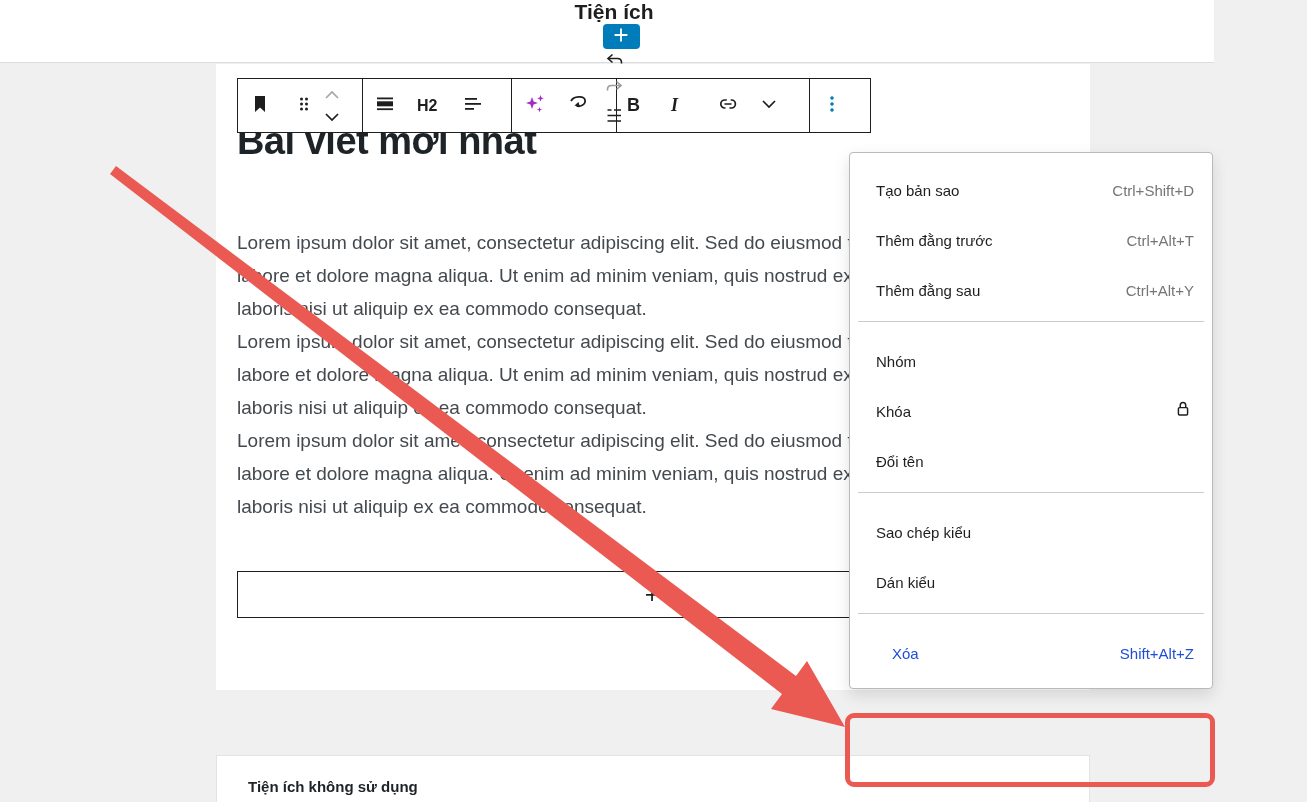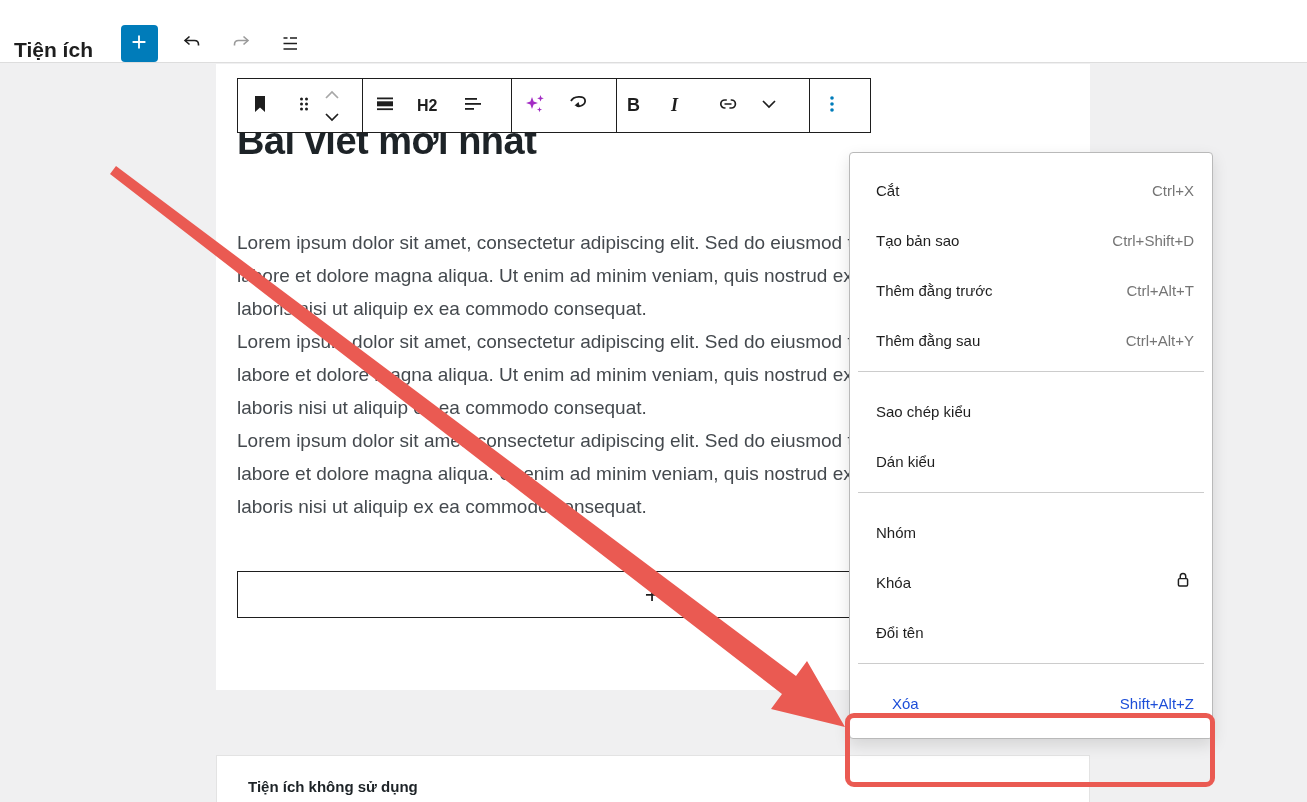--- a/index.html
+++ b/index.html
@@ -1,21 +1,21 @@
 <!DOCTYPE html>
 <html><head>
 <meta charset="utf-8">
 <style>
   * { margin:0; padding:0; box-sizing:border-box; }
   html,body { width:1307px; height:802px; overflow:hidden; }
   body { font-family:"Liberation Sans", sans-serif; background:#f0f0f1; color:#1e1e1e; position:relative; }
 
   
-  .topbar { position:absolute; left:0; top:0; width:1307px; height:63px; background:#fff;
-            border-bottom:1px solid #dddddd; display:flex; align-items:flex-end; z-index:10; }
+  .topbar { position:absolute; left:0; top:0; width:1214px; height:63px; background:#fff;
+            border-bottom:1px solid #dddddd; display:flex; align-items:center; z-index:10;flex-direction:column; }
   .topbar-title { font-size:21px; font-weight:700; color:#1e1e1e; margin-left:14px; }
   .add-block-btn { width:37px; height:37px; background:#007cba; border:none; border-radius:4px;
                    margin-left:28px; display:flex; align-items:center; justify-content:center; cursor:pointer; }
   .tb-icon-btn { width:36px; height:36px; border:none; background:transparent; display:flex;
                  align-items:center; justify-content:center; cursor:pointer; }
   .undo-btn { margin-left:16px; } .redo-btn { margin-left:13px; } .listview-btn { margin-left:13px; }
 
   
   .canvas { position:absolute; left:216px; top:64px; width:874px; height:626px; background:#fff; z-index:1; }
   .heading-block { position:absolute; left:237px; top:118px; font-size:38px; font-weight:700;
@@ -243,64 +243,60 @@
             <circle cx="12" cy="18" r="1.8"></circle>
           </svg>
       </span>
     </button>
   </div>
 </div>
 
 <div class="ctx-menu">
   <div class="menu-group">
     <div class="menu-item">
-      <span class="mi-label">Cắt</span>
-      <span class="mi-shortcut">Ctrl+X</span>
-    </div>
-    <div class="menu-item">
       <span class="mi-label">Tạo bản sao</span>
       <span class="mi-shortcut">Ctrl+Shift+D</span>
     </div>
     <div class="menu-item">
       <span class="mi-label">Thêm đằng trước</span>
       <span class="mi-shortcut">Ctrl+Alt+T</span>
     </div>
     <div class="menu-item">
       <span class="mi-label">Thêm đằng sau</span>
       <span class="mi-shortcut">Ctrl+Alt+Y</span>
-    </div>
-  </div>
-
-  <div class="menu-group">
-    <div class="menu-item">
-      <span class="mi-label">Sao chép kiểu</span>
-      <span class="mi-shortcut"></span>
-    </div>
-    <div class="menu-item">
-      <span class="mi-label">Dán kiểu</span>
-      <span class="mi-shortcut"></span>
     </div>
   </div>
 
   <div class="menu-group">
     <div class="menu-item">
       <span class="mi-label">Nhóm</span>
       <span class="mi-shortcut"></span>
     </div>
     <div class="menu-item">
       <span class="mi-label">Khóa</span>
       <span>
         <svg width="22" height="22" viewBox="0 0 24 24" fill="none">
             <rect x="7" y="10.5" width="10" height="8" rx="1.2" stroke="#1e1e1e" stroke-width="1.6"></rect>
             <path d="M9 10.5V8.3C9 6.5 10.3 5 12 5s3 1.5 3 3.3v2.2" stroke="#1e1e1e" stroke-width="1.6"></path>
           </svg>
       </span>
     </div>
     <div class="menu-item">
       <span class="mi-label">Đổi tên</span>
+      <span class="mi-shortcut"></span>
+    </div>
+  </div>
+
+  <div class="menu-group">
+    <div class="menu-item">
+      <span class="mi-label">Sao chép kiểu</span>
+      <span class="mi-shortcut"></span>
+    </div>
+    <div class="menu-item">
+      <span class="mi-label">Dán kiểu</span>
       <span class="mi-shortcut"></span>
     </div>
   </div>
 
   <div class="menu-group">
     <div class="menu-item danger">
       <span class="mi-label">Xóa</span>
       <span class="mi-shortcut">Shift+Alt+Z</span>
     </div>
   </div>

